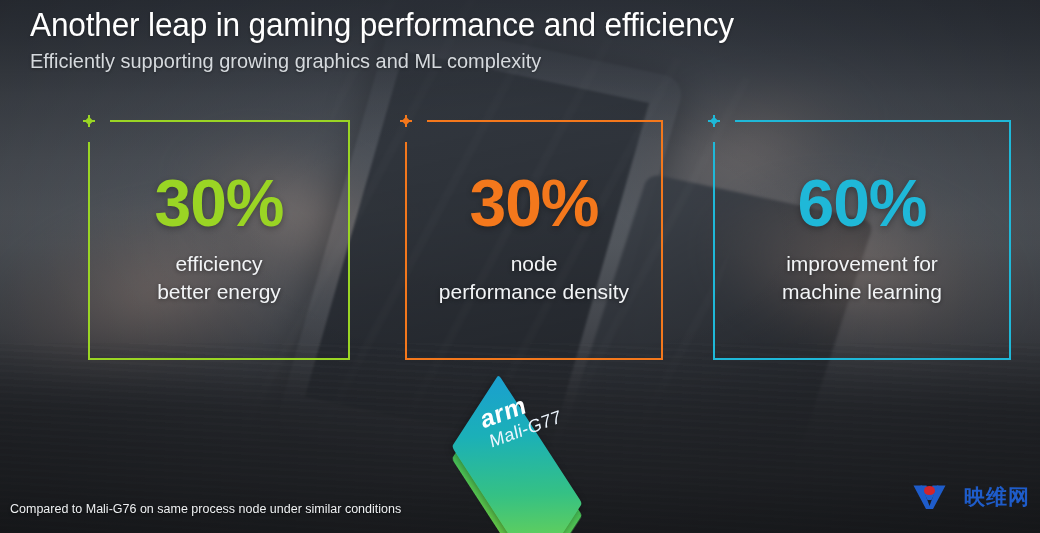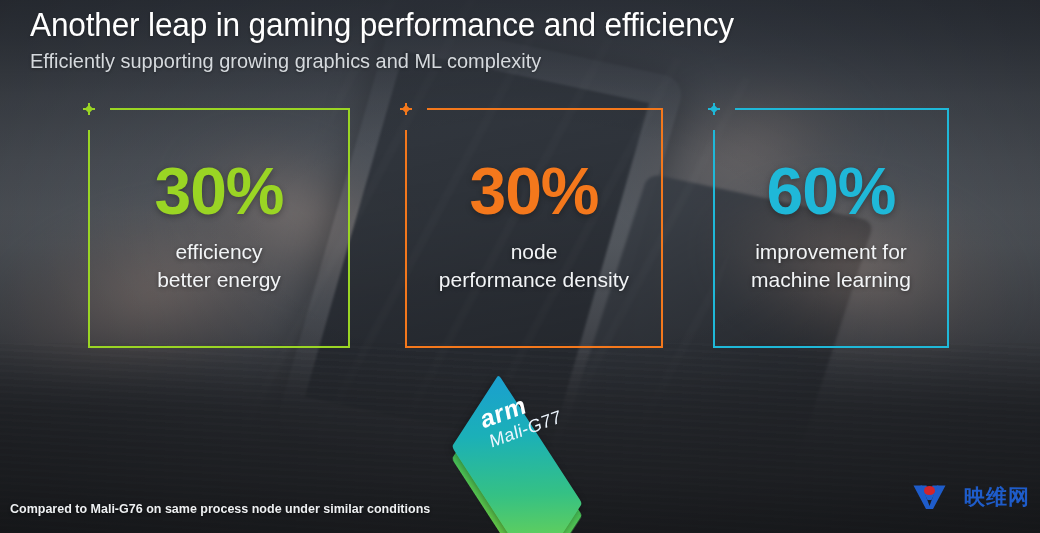--- a/index.html
+++ b/index.html
@@ -155,21 +155,21 @@
     line-height: 30px;
     white-space: nowrap;
     transform: scaleX(0.95);
     transform-origin: left center;
     text-shadow: 0 1px 3px rgba(0,0,0,0.35);
   }
 
   
   .stat {
     position: absolute;
-    top: 108px;
+    top: 120px;
     height: 240px;
     box-sizing: border-box;
   }
   .stat .edge { position: absolute; background: currentColor; }
   
   .stat .edge-top    { left: 22px; right: 0;  top: 0; height: 2px; }
   .stat .edge-right  { right: 0;  top: 0;  bottom: 0; width: 2px; }
   .stat .edge-bottom { left: 0;   right: 0; bottom: 0; height: 2px; }
   
   .stat .edge-left   { left: 0;   top: 22px; bottom: 0; width: 2px; }
@@ -211,21 +211,21 @@
     line-height: 28px;
     text-align: center;
     text-shadow: 0 1px 4px rgba(0,0,0,0.45);
     padding: 0 8px;
   }
 
   #stat-energy      { left: 88px;  width: 262px; color: #9ad524; }
   #stat-energy .stat-number { color: #9ad524; }
   #stat-density     { left: 405px; width: 258px; color: #f4781c; }
   #stat-density .stat-number { color: #f4781c; }
-  #stat-ml          { left: 713px; width: 236px; color: #1fb8d8; }
+  #stat-ml          { left: 713px; width: 298px; color: #1fb8d8; }
   #stat-ml .stat-number { color: #1fb8d8; }
 
   
   .chip-wrap { position: absolute; left: 432px; top: 388px; width: 200px; height: 100px; }
   .chip-side {
     position: absolute; left: 10px; top: 24px;
     width: 150px; height: 150px;
     transform: rotate(45deg) skew(12deg, 12deg) scaleY(0.56);
     background: linear-gradient(135deg, #2fc06a 0%, #46c95e 45%, #7fd93f 100%);
     border-radius: 4px;
@@ -255,21 +255,21 @@
     position: absolute; left: 56px; top: 44px;
     font-size: 18px; font-weight: 400; color: #eef6ff;
     letter-spacing: 0.3px;
     transform: rotate(-20deg) skew(-8deg, 0deg);
     transform-origin: left top;
   }
 
   
   .footnote {
     position: absolute; left: 10px; top: 502px;
-    font-size: 12.5px; font-weight: 700; color: #eef0f2;
+    font-size: 12.5px; font-weight: 400; color: #eef0f2;
     text-shadow: 0 1px 3px rgba(0,0,0,0.6);
     white-space: nowrap;
   }
   .watermark {
     position: absolute; right: 10px; top: 484px;
     display: flex; align-items: center; gap: 18px;
     opacity: 0.97;
   }
   .wm-mark { position: relative; width: 33px; height: 26px; }
   .wm-mark .wv {

